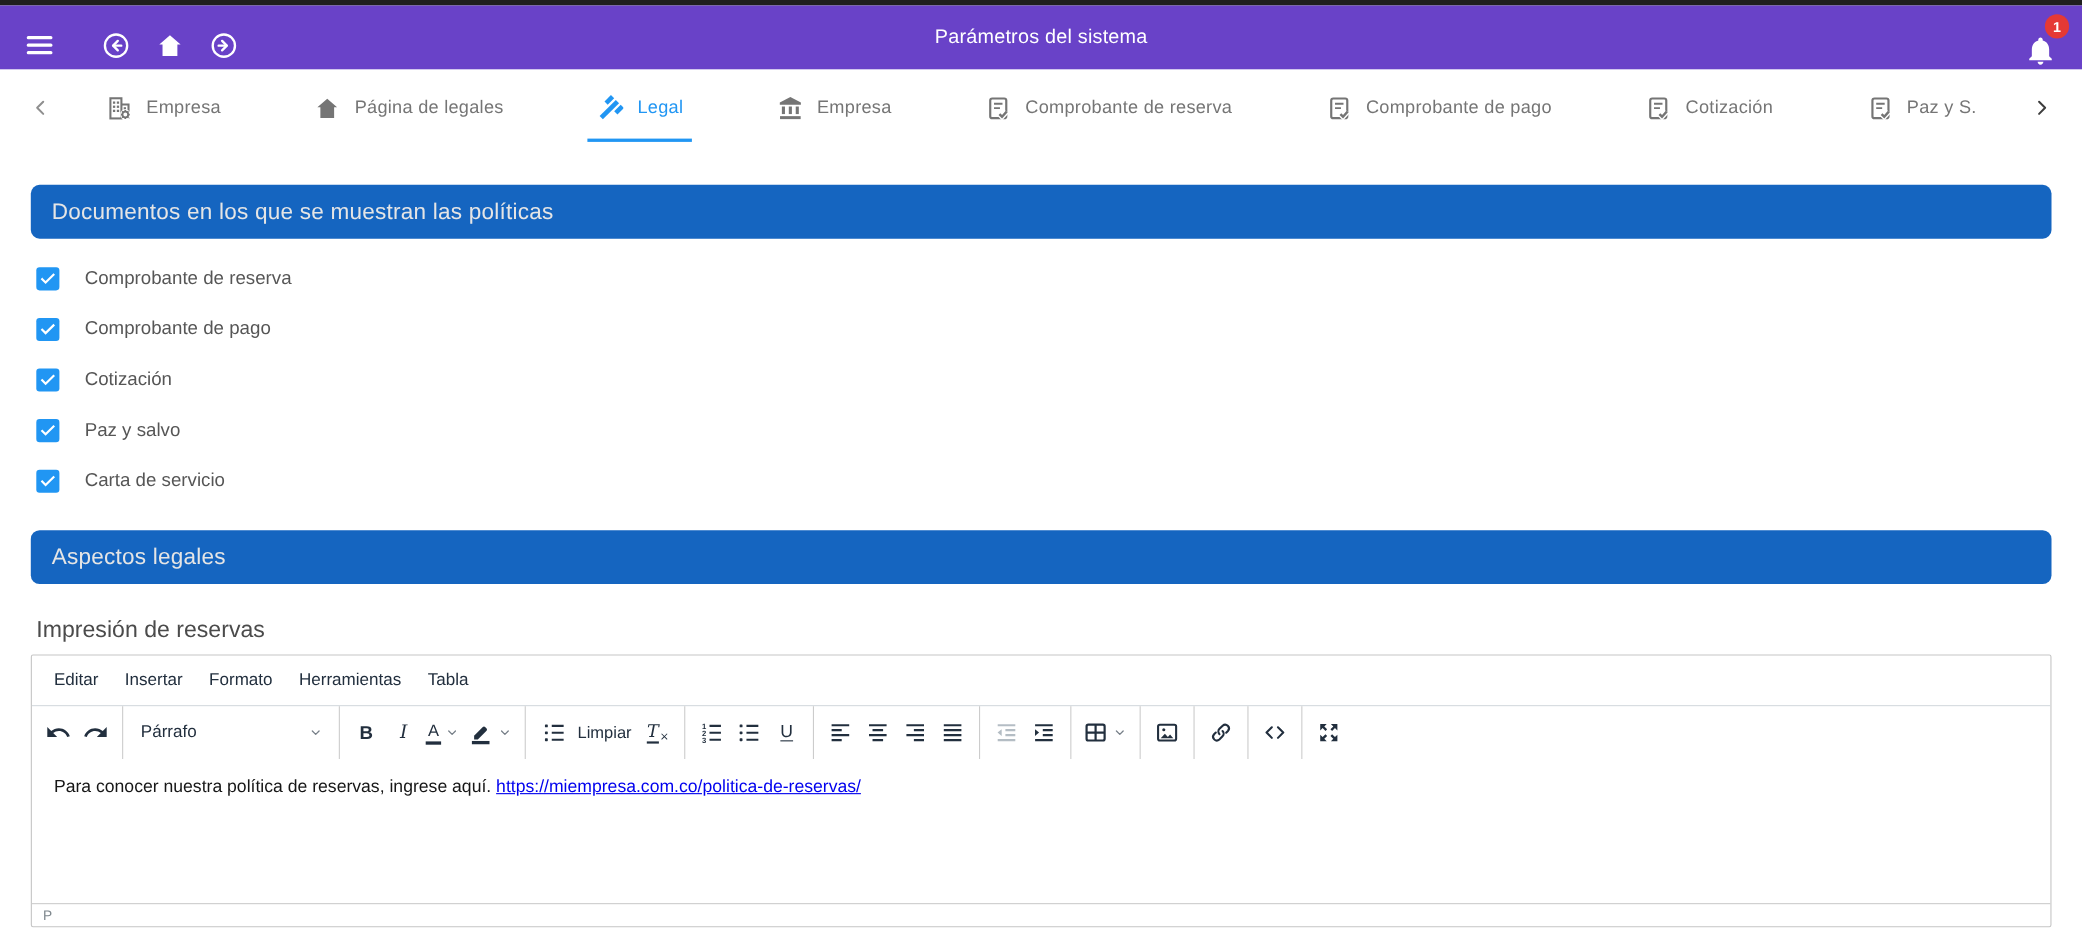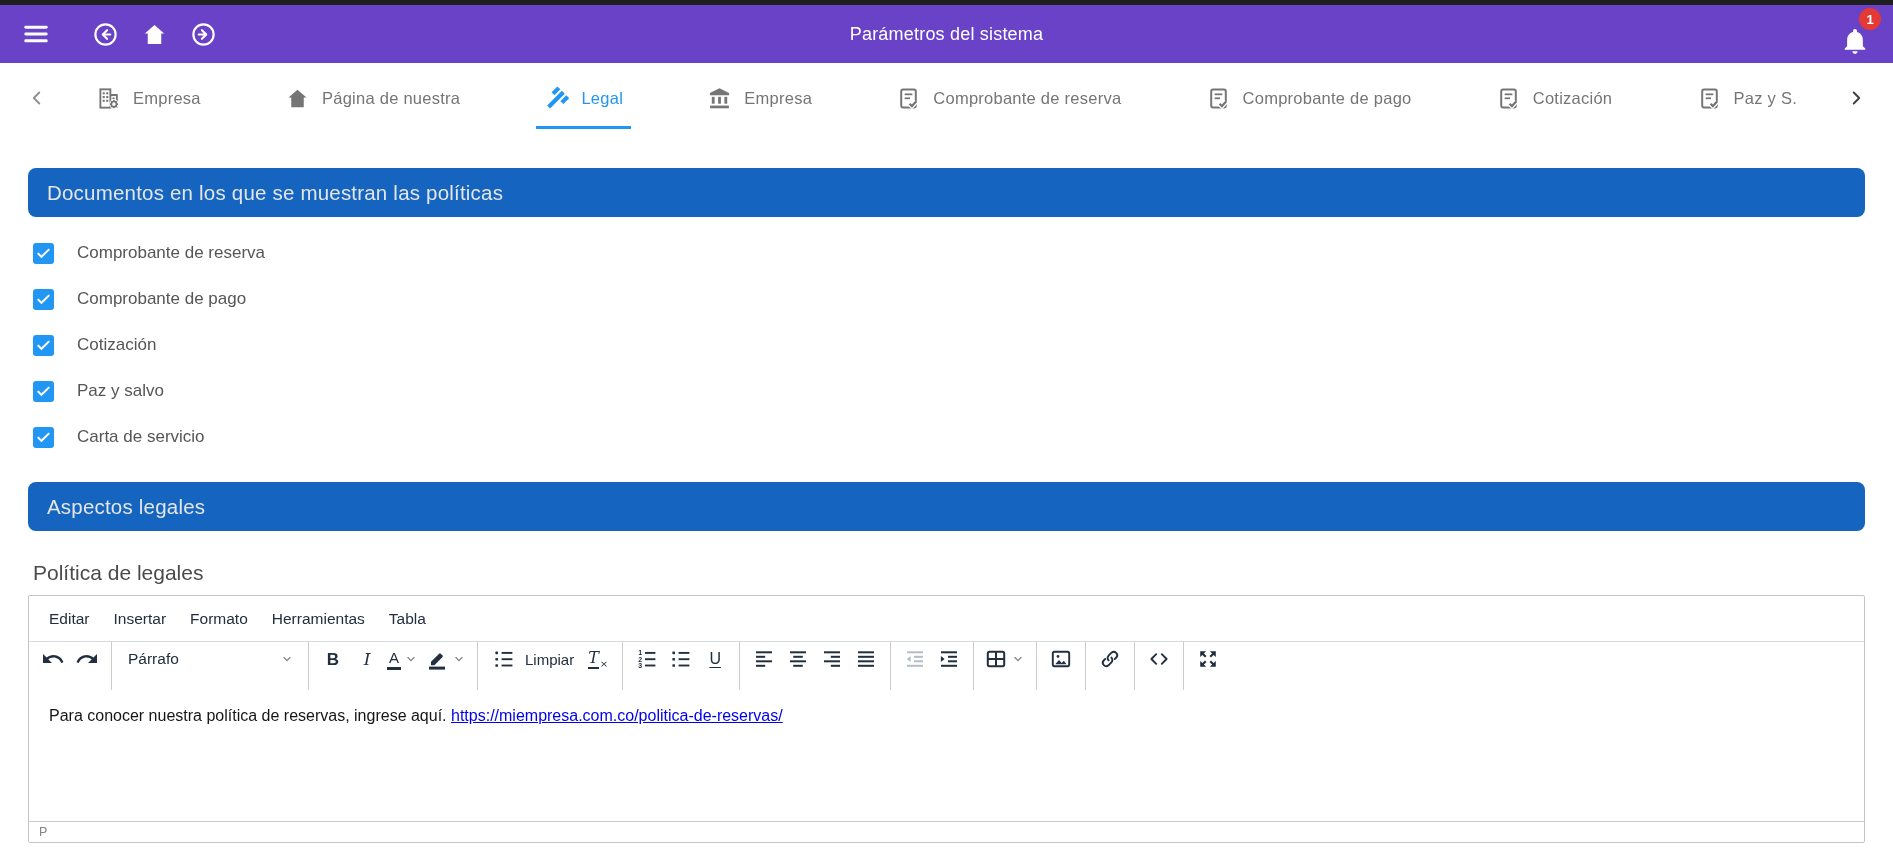--- a/index.html
+++ b/index.html
@@ -7,21 +7,21 @@
   body {
     width:1893px; height:859px; overflow:hidden; background:#fff;
     font-family:"Liberation Sans", sans-serif; -webkit-font-smoothing:antialiased;
   }
   button { font-family:inherit; }
 
   
   .top-strip { height:5px; background:#1f1f1f; }
   .appbar {
     height:58px; background:#6942c8; color:#fff;
-    display:flex; align-items:center; padding:0 14px; position:relative;
+    display:flex; align-items:flex-end; padding:0 14px; position:relative;
   }
   .icon-btn {
     background:none; border:none; color:#fff; padding:0; cursor:pointer;
     width:44px; height:44px; display:flex; align-items:center; justify-content:center;
   }
   .icon-btn svg { width:27px; height:27px; }
   .icon-btn.menu { margin-right:20px; }
   .icon-btn.menu svg { width:28px; height:28px; }
   .icon-btn + .icon-btn { margin-left:5px; }
   .appbar-title {
@@ -77,21 +77,21 @@
   .cb-label { font-size:17px; color:#565656; }
 
   .field-label { margin:30px 0 10px 5px; font-size:21px; color:#4b4b4b; }
 
   
   .editor { border:1px solid #c5c5c5; border-radius:2px; background:#fff; }
   .menubar { height:46px; display:flex; align-items:center; padding:0 11px; gap:6px; border-bottom:1px solid #d4dade; }
   .menu-item { background:none; border:none; padding:5px 9px; border-radius:3px; font-size:15.5px; color:#222f3e; cursor:pointer; }
 
   .toolbar { height:48px; display:flex; align-items:stretch; }
-  .tb-group { display:flex; align-items:flex-start; padding:0 7px; }
+  .tb-group { display:flex; align-items:center; padding:0 7px; }
   .tb-group + .tb-group { border-left:1px solid #ccc; }
   .tb-btn {
     min-width:34px; height:34px; display:flex; align-items:center; justify-content:center; gap:2px;
     background:none; border:none; border-radius:3px; color:#222f3e; cursor:pointer; padding:0 3px;
   }
   .tb-btn.disabled { color:#b4bdc4; cursor:default; }
   .tb-btn svg.ic { width:24px; height:24px; }
   .chev { width:16px; height:16px; color:#788089; }
   .tb-dropdown {
     width:182px; height:34px; display:flex; align-items:center; justify-content:space-between;
@@ -356,21 +356,21 @@
         <button class="tab">
           <svg viewBox="0 0 24 24" class="tab-ic">
             <use href="#sym-building-gear-icon"></use>
           </svg>
           <span class="tab-label">Empresa</span>
         </button>
         <button class="tab">
           <svg viewBox="0 0 24 24" class="tab-ic">
             <use href="#sym-home-icon"></use>
           </svg>
-          <span class="tab-label">Página de nuestra</span>
+          <span class="tab-label">Página de legales</span>
         </button>
         <button class="tab active">
           <svg viewBox="0 0 24 24" class="tab-ic">
             <use href="#sym-gavel-icon"></use>
           </svg>
           <span class="tab-label">Legal</span>
         </button>
         <button class="tab">
           <svg viewBox="0 0 24 24" class="tab-ic">
             <use href="#sym-bank-icon"></use>
@@ -454,21 +454,21 @@
             </svg>
           </span>
           <span class="cb-label">Carta de servicio</span>
         </div>
       </div>
 
     <div class="section-header sh-2">
       <span>Aspectos legales</span>
     </div>
 
-    <div class="field-label">Política de legales</div>
+    <div class="field-label">Impresión de reservas</div>
 
     <div class="editor">
       <div class="menubar" id="menubar">
           <button class="menu-item">Editar</button>
           <button class="menu-item">Insertar</button>
           <button class="menu-item">Formato</button>
           <button class="menu-item">Herramientas</button>
           <button class="menu-item">Tabla</button>
         </div>
       <div class="toolbar" id="toolbar">

